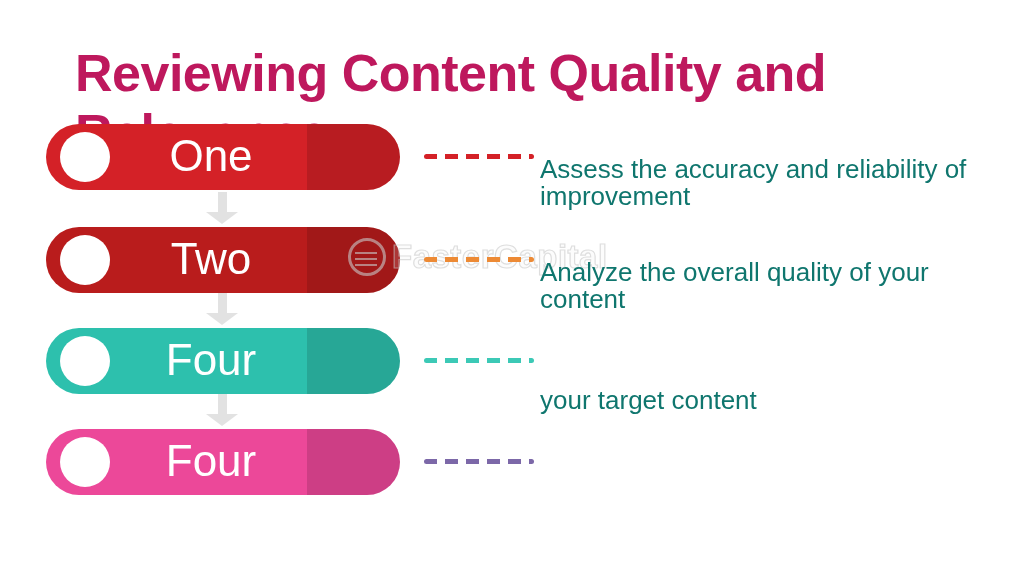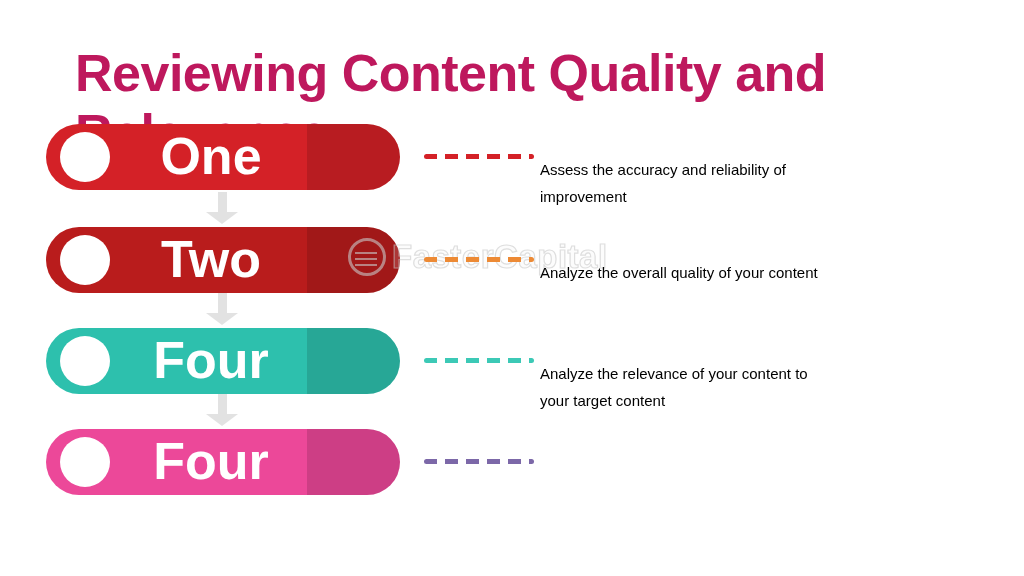--- a/index.html
+++ b/index.html
@@ -22,29 +22,29 @@
   .pill-shade{
     position:absolute;right:0;top:0;width:93px;height:66px;
     background:rgba(0,0,0,0.13);border-radius:0 33px 33px 0;
   }
   .bullet{
     position:absolute;left:14px;top:8px;width:50px;height:50px;
     border-radius:50%;background:#ffffff;
   }
   .pill-label{
     position:absolute;left:0;top:0;width:330px;height:66px;line-height:64px;
-    text-align:center;color:#ffffff;font-size:52px;font-weight:700;
+    text-align:center;color:#ffffff;font-size:44px;font-weight:400;
   }
   .dash{
     position:absolute;left:424px;top:calc(var(--cy) - 3px);
     width:110px;height:5px;border-radius:3px;z-index:4;
   }
   .desc{
     position:absolute;left:540px;top:calc(var(--cy) - 1px);width:480px;
-    font-size:15px;line-height:27px;color:#000000;z-index:4;
+    font-size:26px;line-height:27px;color:#0f766e;z-index:4;
   }
   .arrow{position:absolute;left:206px;width:32px;z-index:0;}
   .a0{top:192px;} .a1{top:293px;} .a2{top:394px;}
   .arrow .stem{width:9px;height:20px;margin:0 auto;}
   .arrow .head{
     width:0;height:0;margin:0 auto;
     border-left:16px solid transparent;border-right:16px solid transparent;
     border-top-width:12px;border-top-style:solid;
   }
   .watermark{
@@ -97,21 +97,21 @@
 </div>
 
 <div class="s2">
   <div class="pill" style="background: rgb(45, 192, 173);">
     <span class="pill-shade"></span>
     <span class="bullet"></span>
     <span class="pill-label">Four</span>
   </div>
   <div class="dash" style="background: repeating-linear-gradient(90deg, rgb(60, 201, 182) 0px, rgb(60, 201, 182) 13px, transparent 13px, transparent 21px);"></div>
   <div class="desc">
-    <span>Analyze the relevance of your content to</span><br>
+    <br>
     <span>your target content</span>
   </div>
 </div>
 
 <div class="s3">
   <div class="pill" style="background: #ec4899;">
     <span class="pill-shade"></span>
     <span class="bullet"></span>
     <span class="pill-label">Four</span>
   </div>

